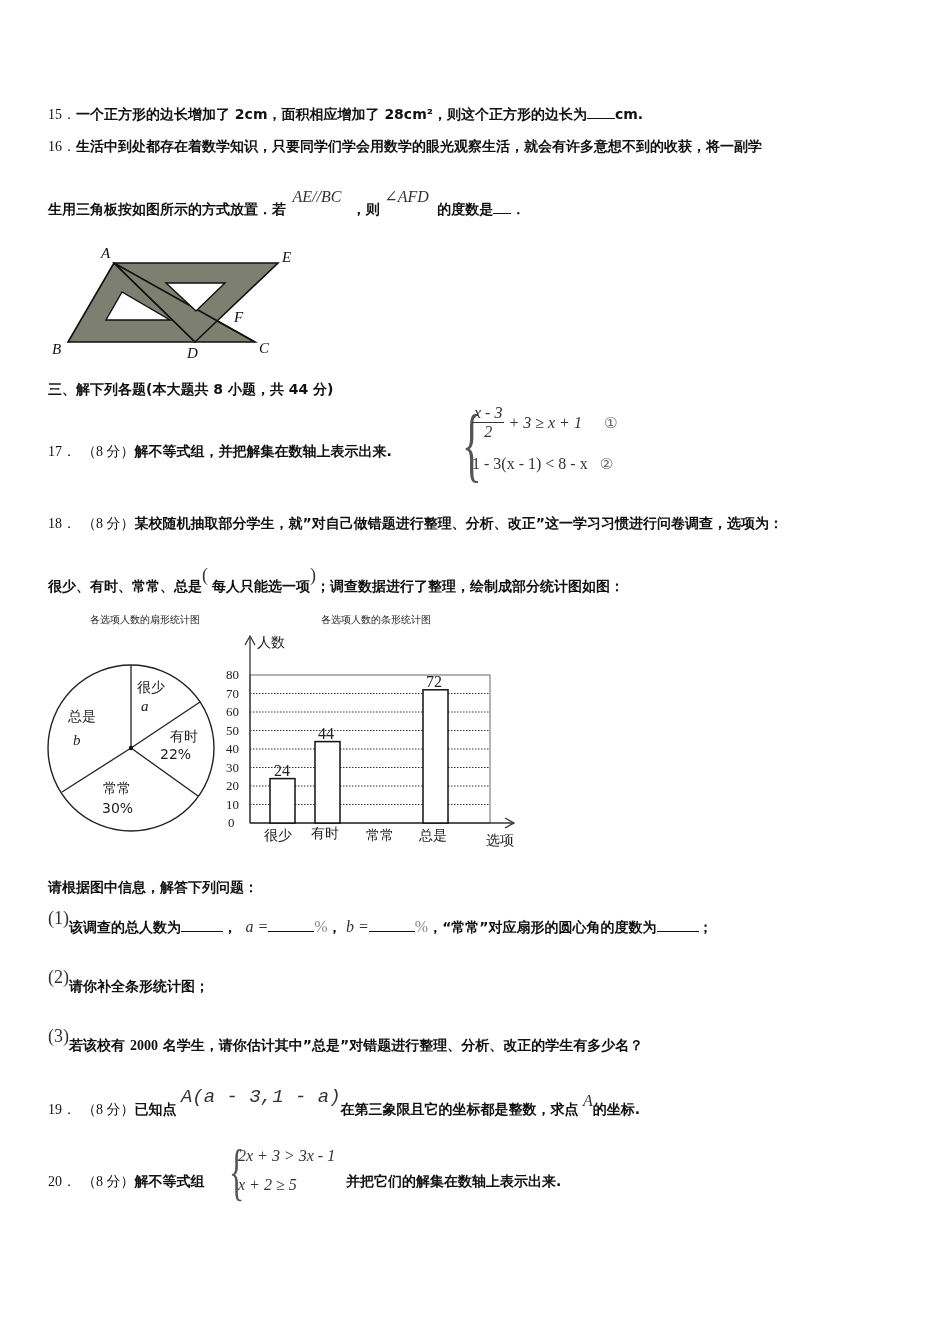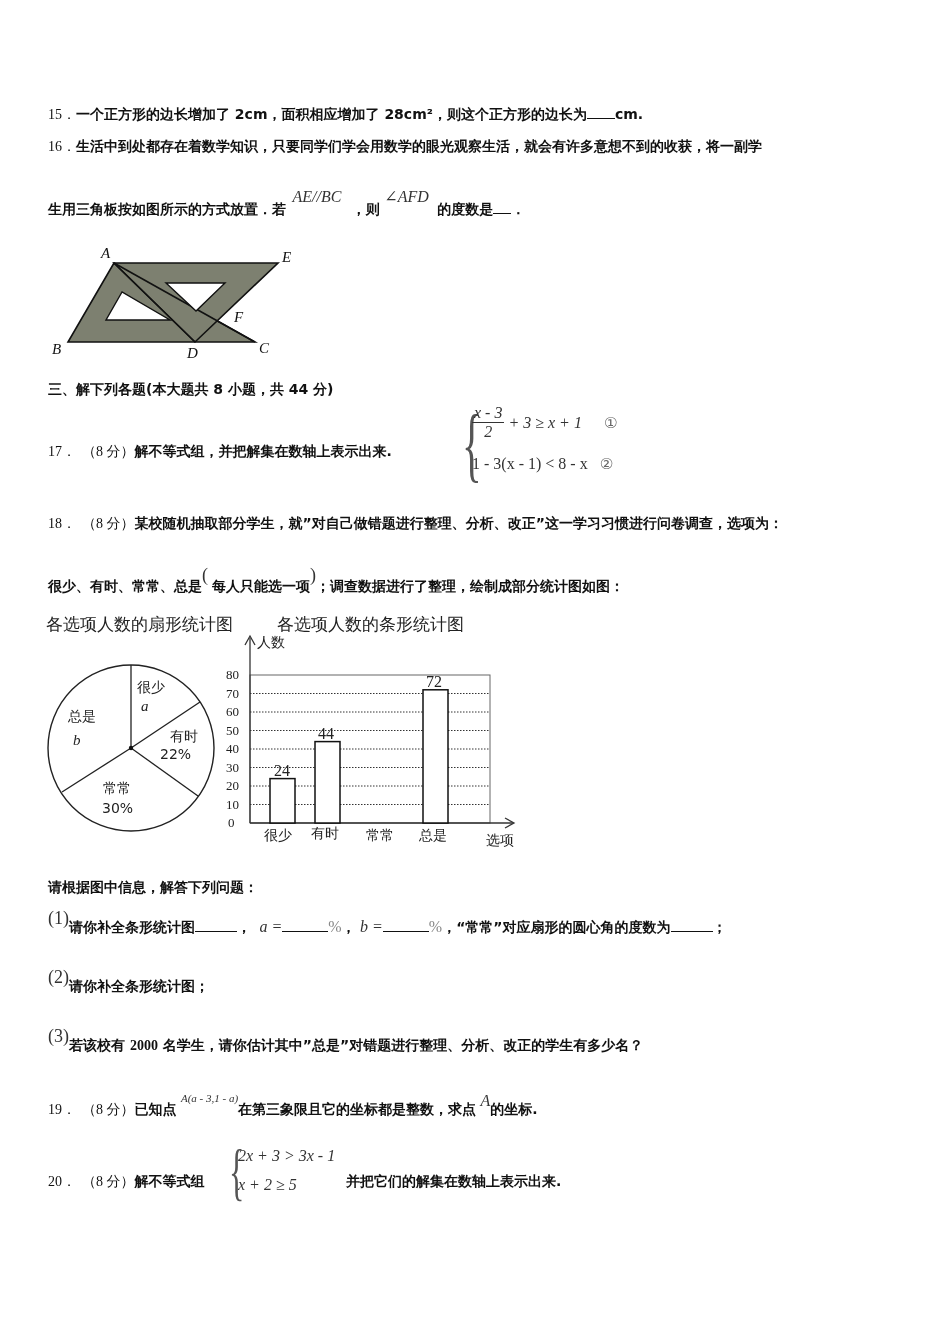--- a/index.html
+++ b/index.html
@@ -5,21 +5,21 @@
   html, body { margin:0; padding:0; background:#ffffff; }
   body { width:950px; height:1344px; position:relative; overflow:hidden;
          font-family:"DejaVu Serif","Liberation Serif",serif; color:#111; }
   .abs { position:absolute; white-space:nowrap; }
   .txt { font-size:14px; line-height:18px; }
   .bold { font-weight:bold; font-family:"DejaVu Sans","Liberation Sans",sans-serif; }
   .num { font-family:"Liberation Serif","DejaVu Serif",serif; font-weight:normal; font-size:14px; }
   .math { font-family:"Liberation Serif","DejaVu Serif",serif; font-style:italic; font-size:16px; color:#333; font-weight:normal; }
   .mathr { font-family:"Liberation Serif","DejaVu Serif",serif; font-size:16px; color:#333; font-weight:normal; }
   .blank { display:inline-block; border-bottom:1px solid #111; height:14px; vertical-align:baseline; }
-  .charttitle { font-family:"DejaVu Sans","Liberation Sans",sans-serif; font-size:17px; color:#222; }
+  .charttitle { font-family:"DejaVu Sans","Liberation Sans",sans-serif; font-size:10px; color:#222;margin-left:44px; }
   .brace { font-family:"Liberation Serif","DejaVu Serif",serif; font-size:64px; line-height:64px; color:#555; font-weight:100; transform:scaleX(0.5); transform-origin:left top; }
   .frac { display:inline-block; text-align:center; vertical-align:middle; }
   .frac .n { display:block; border-bottom:1px solid #333; padding:0 2px; line-height:18px; }
   .frac .d { display:block; line-height:18px; }
   .circ { font-family:"DejaVu Sans",sans-serif; font-size:15px; color:#666; }
 </style>
 </head>
 <body>
 
 <div class="abs txt" style="left:48px; top:104px;">
@@ -156,36 +156,36 @@
       <text x="146" y="210">常常</text>
       <text x="199" y="210">总是</text>
       <text x="266" y="215">选项</text>
     </g>
   </svg>
 </div>
 
 <div class="abs txt bold" style="left:48px; top:878px;">请根据图中信息，解答下列问题：</div>
 
 <div class="abs txt" style="left:48px; top:917px;">
-  <span class="mathr" style="position:relative; top:-8px; font-size:18px;">(1)</span><span class="bold">请你补全条形统计图</span><span class="blank" style="width:42px;"></span><span class="bold">，</span>
+  <span class="mathr" style="position:relative; top:-8px; font-size:18px;">(1)</span><span class="bold">该调查的总人数为</span><span class="blank" style="width:42px;"></span><span class="bold">，</span>
   <span class="math" style="margin-left:4px;">a =</span><span class="blank" style="width:46px;"></span><span class="mathr" style="color:#888;">%</span><span class="bold">，</span>
   <span class="math">b =</span><span class="blank" style="width:46px;"></span><span class="mathr" style="color:#888;">%</span><span class="bold">，“常常”对应扇形的圆心角的度数为</span><span class="blank" style="width:42px;"></span><span class="bold">；</span>
 </div>
 
 <div class="abs txt" style="left:48px; top:976px;">
   <span class="mathr" style="position:relative; top:-8px; font-size:18px;">(2)</span><span class="bold">请你补全条形统计图；</span>
 </div>
 
 <div class="abs txt" style="left:48px; top:1035px;text-align:center;">
   <span class="mathr" style="position:relative; top:-8px; font-size:18px;">(3)</span><span class="bold">若该校有 </span><span class="bold" style="font-family:'Liberation Serif',serif;">2000</span><span class="bold"> 名学生，请你估计其中”总是”对错题进行整理、分析、改正的学生有多少名？</span>
 </div>
 
 <div class="abs txt" style="left:48px; top:1100px;">
   <span class="num">19．</span><span class="num" style="margin-left:6px;">（8 分）</span><span class="bold">已知点</span>
-  <span class="math" style="position:relative; top:-12px; font-size:11px;">A(a - 3,1 - a)</span><span class="bold">在第三象限且它的坐标都是整数，求点</span>
+  <span class="math" style="position:relative; top:-12px; font-size:19px;font-family:Liberation Mono, monospace;">A(a - 3,1 - a)</span><span class="bold">在第三象限且它的坐标都是整数，求点</span>
   <span class="math" style="position:relative; top:-8px;">A</span><span class="bold">的坐标.</span>
 </div>
 
 <div class="abs txt" style="left:48px; top:1172px;">
   <span class="num">20．</span><span class="num" style="margin-left:6px;">（8 分）</span><span class="bold">解不等式组</span>
 </div>
 <div class="abs brace" style="left:229px; top:1140px; font-size:64px; line-height:64px;">{</div>
 <div class="abs math" style="left:238px; top:1147px;">2x + 3 &gt; 3x - 1</div>
 <div class="abs math" style="left:238px; top:1176px;">x + 2 ≥ 5</div>
 <div class="abs txt bold" style="left:346px; top:1172px;">并把它们的解集在数轴上表示出来.</div>

